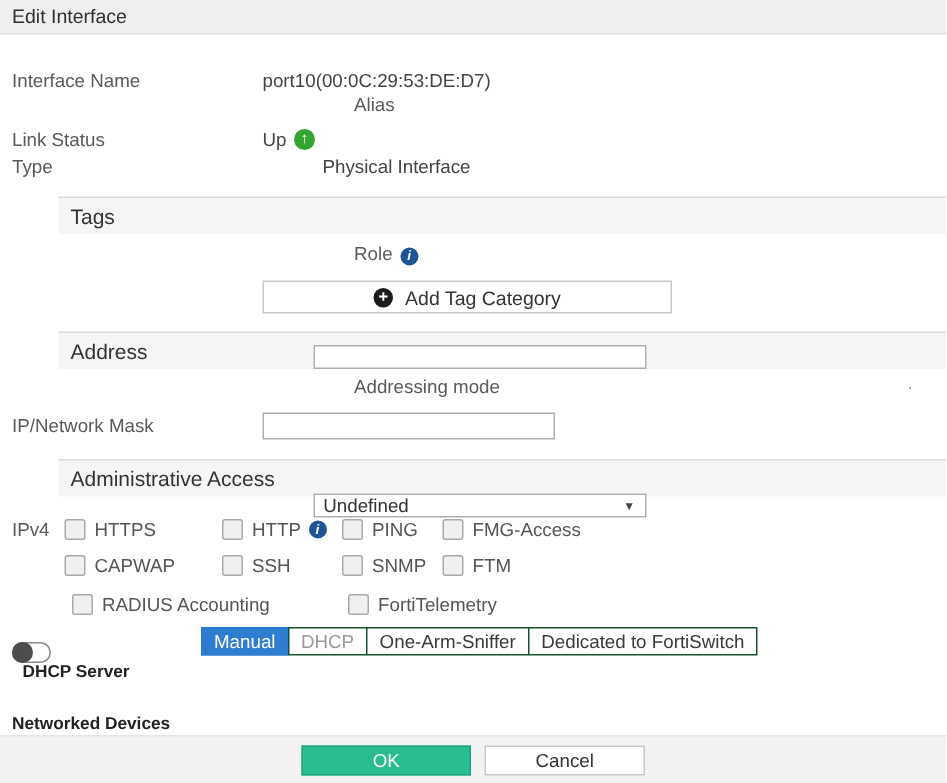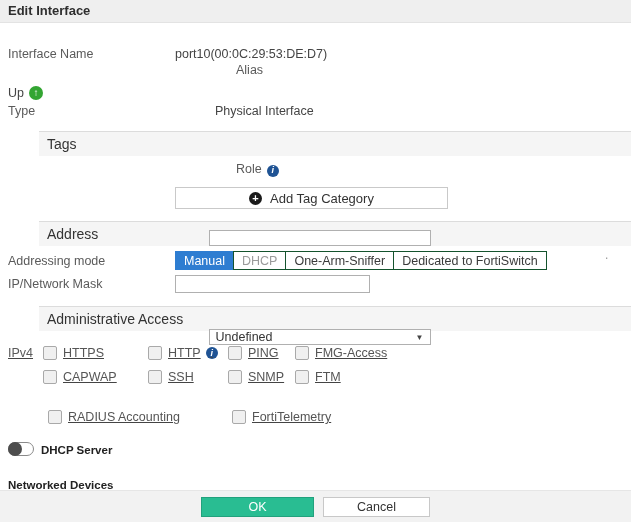--- a/index.html
+++ b/index.html
@@ -6,21 +6,21 @@
   #app{
     position:relative;
     width:631px;height:522px;
     font-family:"Liberation Sans","DejaVu Sans",sans-serif;
     font-size:12.5px;color:#444;background:#fff;overflow:hidden;
   }
   
   .titlebar{
     background:#efefef;border-bottom:1px solid #e3e3e3;
     padding:4px 8px;height:14px;line-height:14px;
-    color:#2e2e2e;font-size:13px;font-weight:bold;
+    color:#2e2e2e;font-size:13px;
   }
   
   .row{display:flex;align-items:center;padding-left:8px;}
   .row .lbl{width:167px;flex:0 0 167px;color:#5a5a5a;}
   .val{color:#444;}
   .first-group{margin-top:22px;}
   .r-name{height:17px;}
   .r-alias{height:20px;margin:1px 0;flex-direction:column;}
   .r-link{height:18px;}
   .r-type{height:17px;gap:40px;}
@@ -67,37 +67,37 @@
   .select .caret{font-size:8px;color:#444;}
 
   .r-addtag{margin-top:5px;height:22px;}
   .addtag-btn{
     width:273px;height:22px;border:1px solid #c9c9c9;background:#fff;
     display:flex;align-items:center;justify-content:center;
     color:#333;font-size:13px;cursor:pointer;box-sizing:border-box;
   }
 
   
-  .r-mode{margin-top:5px;height:19px;}
+  .r-mode{margin-top:5px;height:19px;flex-direction:column;}
   .segs{display:flex;}
   .seg{
     height:19px;display:flex;align-items:center;padding:0 8px;
     border:1px solid #14532d;margin-left:-1px;background:#fff;
     color:#3a3a3a;cursor:pointer;white-space:nowrap;box-sizing:border-box;
   }
   .seg:first-child{margin-left:0;}
   .seg.sel{background:#2e7dd1;border-color:#2e7dd1;color:#fff;}
   .seg.dim{color:#9b9b9b;}
   .r-ip{margin-top:4px;height:20px;}
 
   
-  .cbrow{display:flex;align-items:center;padding-left:8px;height:16px;text-decoration:underline;}
+  .cbrow{display:flex;align-items:center;padding-left:8px;height:16px;}
   .cbrow1{margin-top:14px;}
   .cbrow2{margin-top:8px;margin-left:35px;}
-  .cbrow3{margin-top:24px;margin-left:40px;}
+  .cbrow3{margin-top:10px;margin-left:40px;}
   .ipv4{width:35px;flex:0 0 35px;color:#5a5a5a;}
   .cb-item{display:flex;align-items:center;color:#555;}
   .w1{width:105px;flex:0 0 105px;}
   .w2{width:80px;flex:0 0 80px;}
   .w3{width:67px;flex:0 0 67px;}
   .w4{width:184px;flex:0 0 184px;}
   .cbx{
     width:12px;height:12px;background:#f0f0f0;border:1px solid #a9a9a9;
     border-radius:2px;margin-right:6px;flex:0 0 12px;cursor:pointer;
   }
@@ -105,21 +105,21 @@
   
   .toggle{
     position:relative;display:inline-block;width:26px;height:14px;
     border:1px solid #8a8a8a;border-radius:8px;background:#fff;
     box-sizing:border-box;cursor:pointer;
   }
   .toggle .knob{
     position:absolute;left:-1px;top:-1px;width:14px;height:14px;
     border-radius:50%;background:#4d4d4d;
   }
-  .r-dhcp{margin-top:17px;display:flex;align-items:flex-end;padding-left:8px;}
+  .r-dhcp{margin-top:17px;display:flex;align-items:flex-start;padding-left:8px;flex-direction:column;}
   .r-dhcp .tlabel{margin-left:7px;font-size:11.5px;font-weight:bold;color:#222;}
   .nd-title{margin-top:23px;padding-left:8px;font-size:11.5px;font-weight:bold;color:#222;}
   .r-devdet{margin-top:13px;display:flex;align-items:center;padding-left:8px;}
   .r-devdet .tlabel{margin-right:7px;font-size:11.5px;color:#333;}
 
   .stray-dot{position:absolute;left:605px;top:248px;color:#999;font-size:12px;}
 
   
   .footer{
     position:absolute;left:0;right:0;bottom:0;height:32px;
@@ -142,20 +142,21 @@
     <span class="lbl">Interface Name</span>
     <span class="val">port10(00:0C:29:53:DE:D7)</span>
   </div>
 
   <div class="row r-alias">
     <span class="lbl">Alias</span>
     <input class="txt alias-input" type="text" value="" style="">
   </div>
 
   <div class="row r-link">
+    <span class="lbl">Link Status</span>
     <span class="val">Up</span>
     <span class="up-icon">↑</span>
   </div>
 
   <div class="row r-type">
     <span class="lbl">Type</span>
     <span class="val">Physical Interface</span>
   </div>
 
   <div class="section-h">Tags</div>

